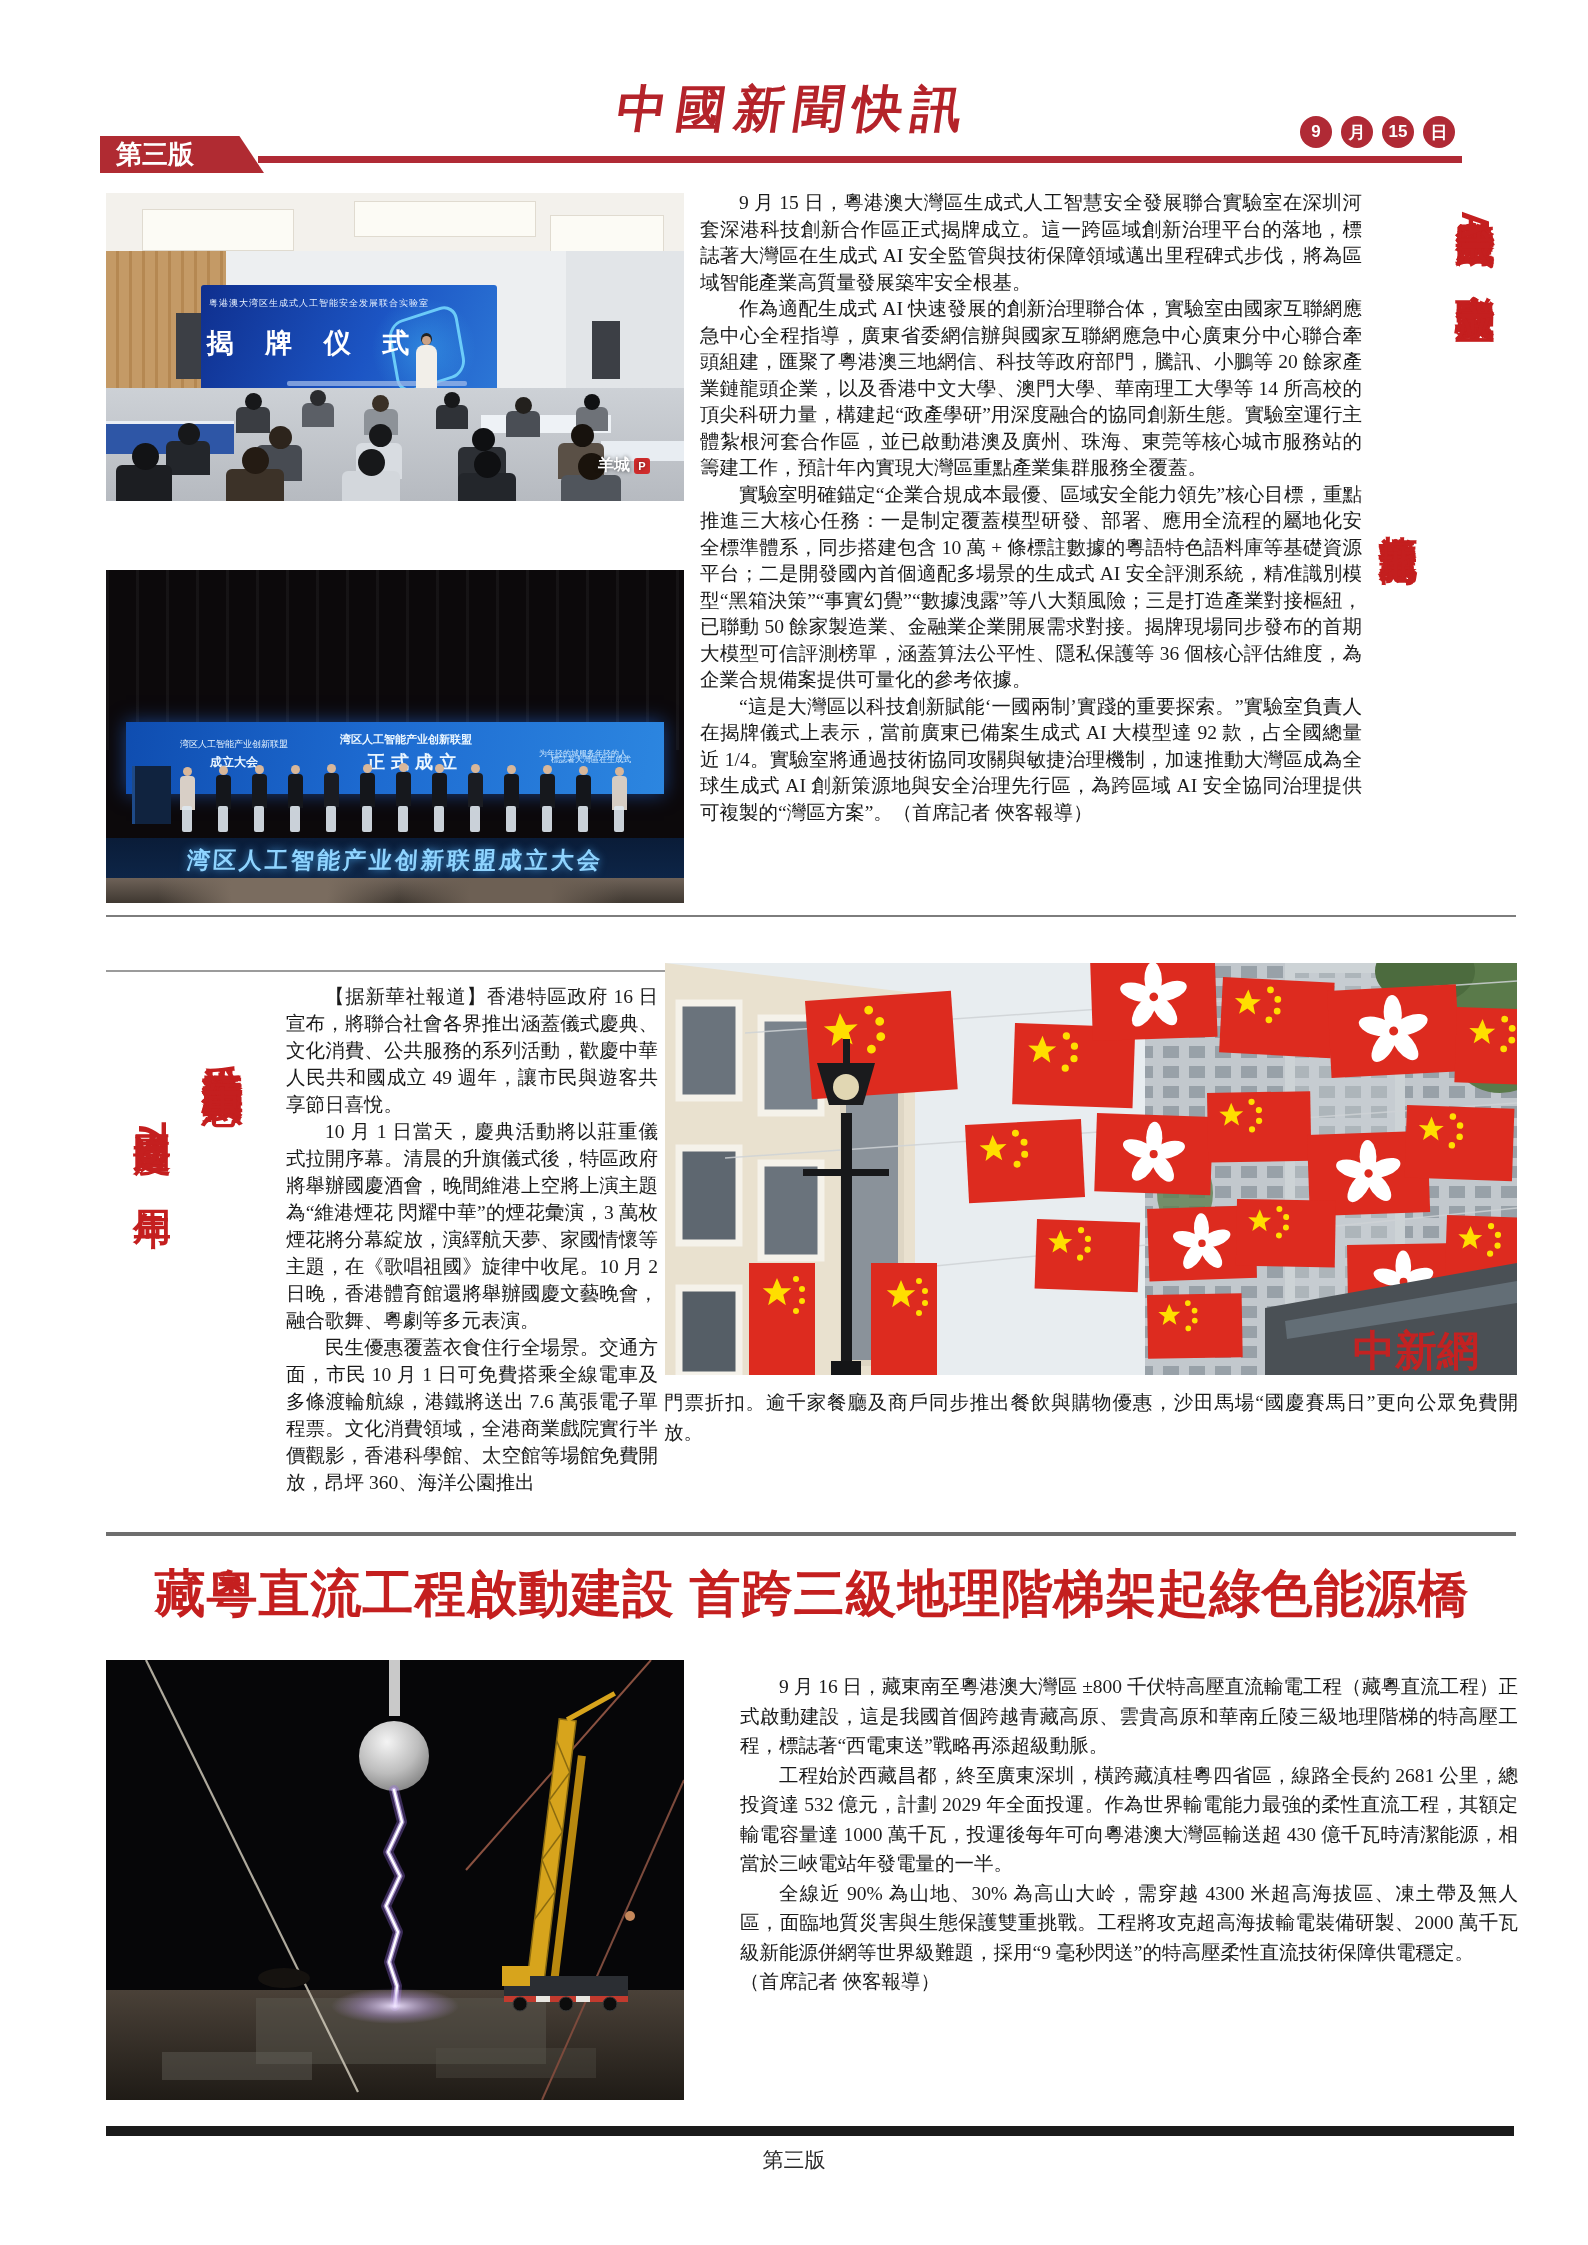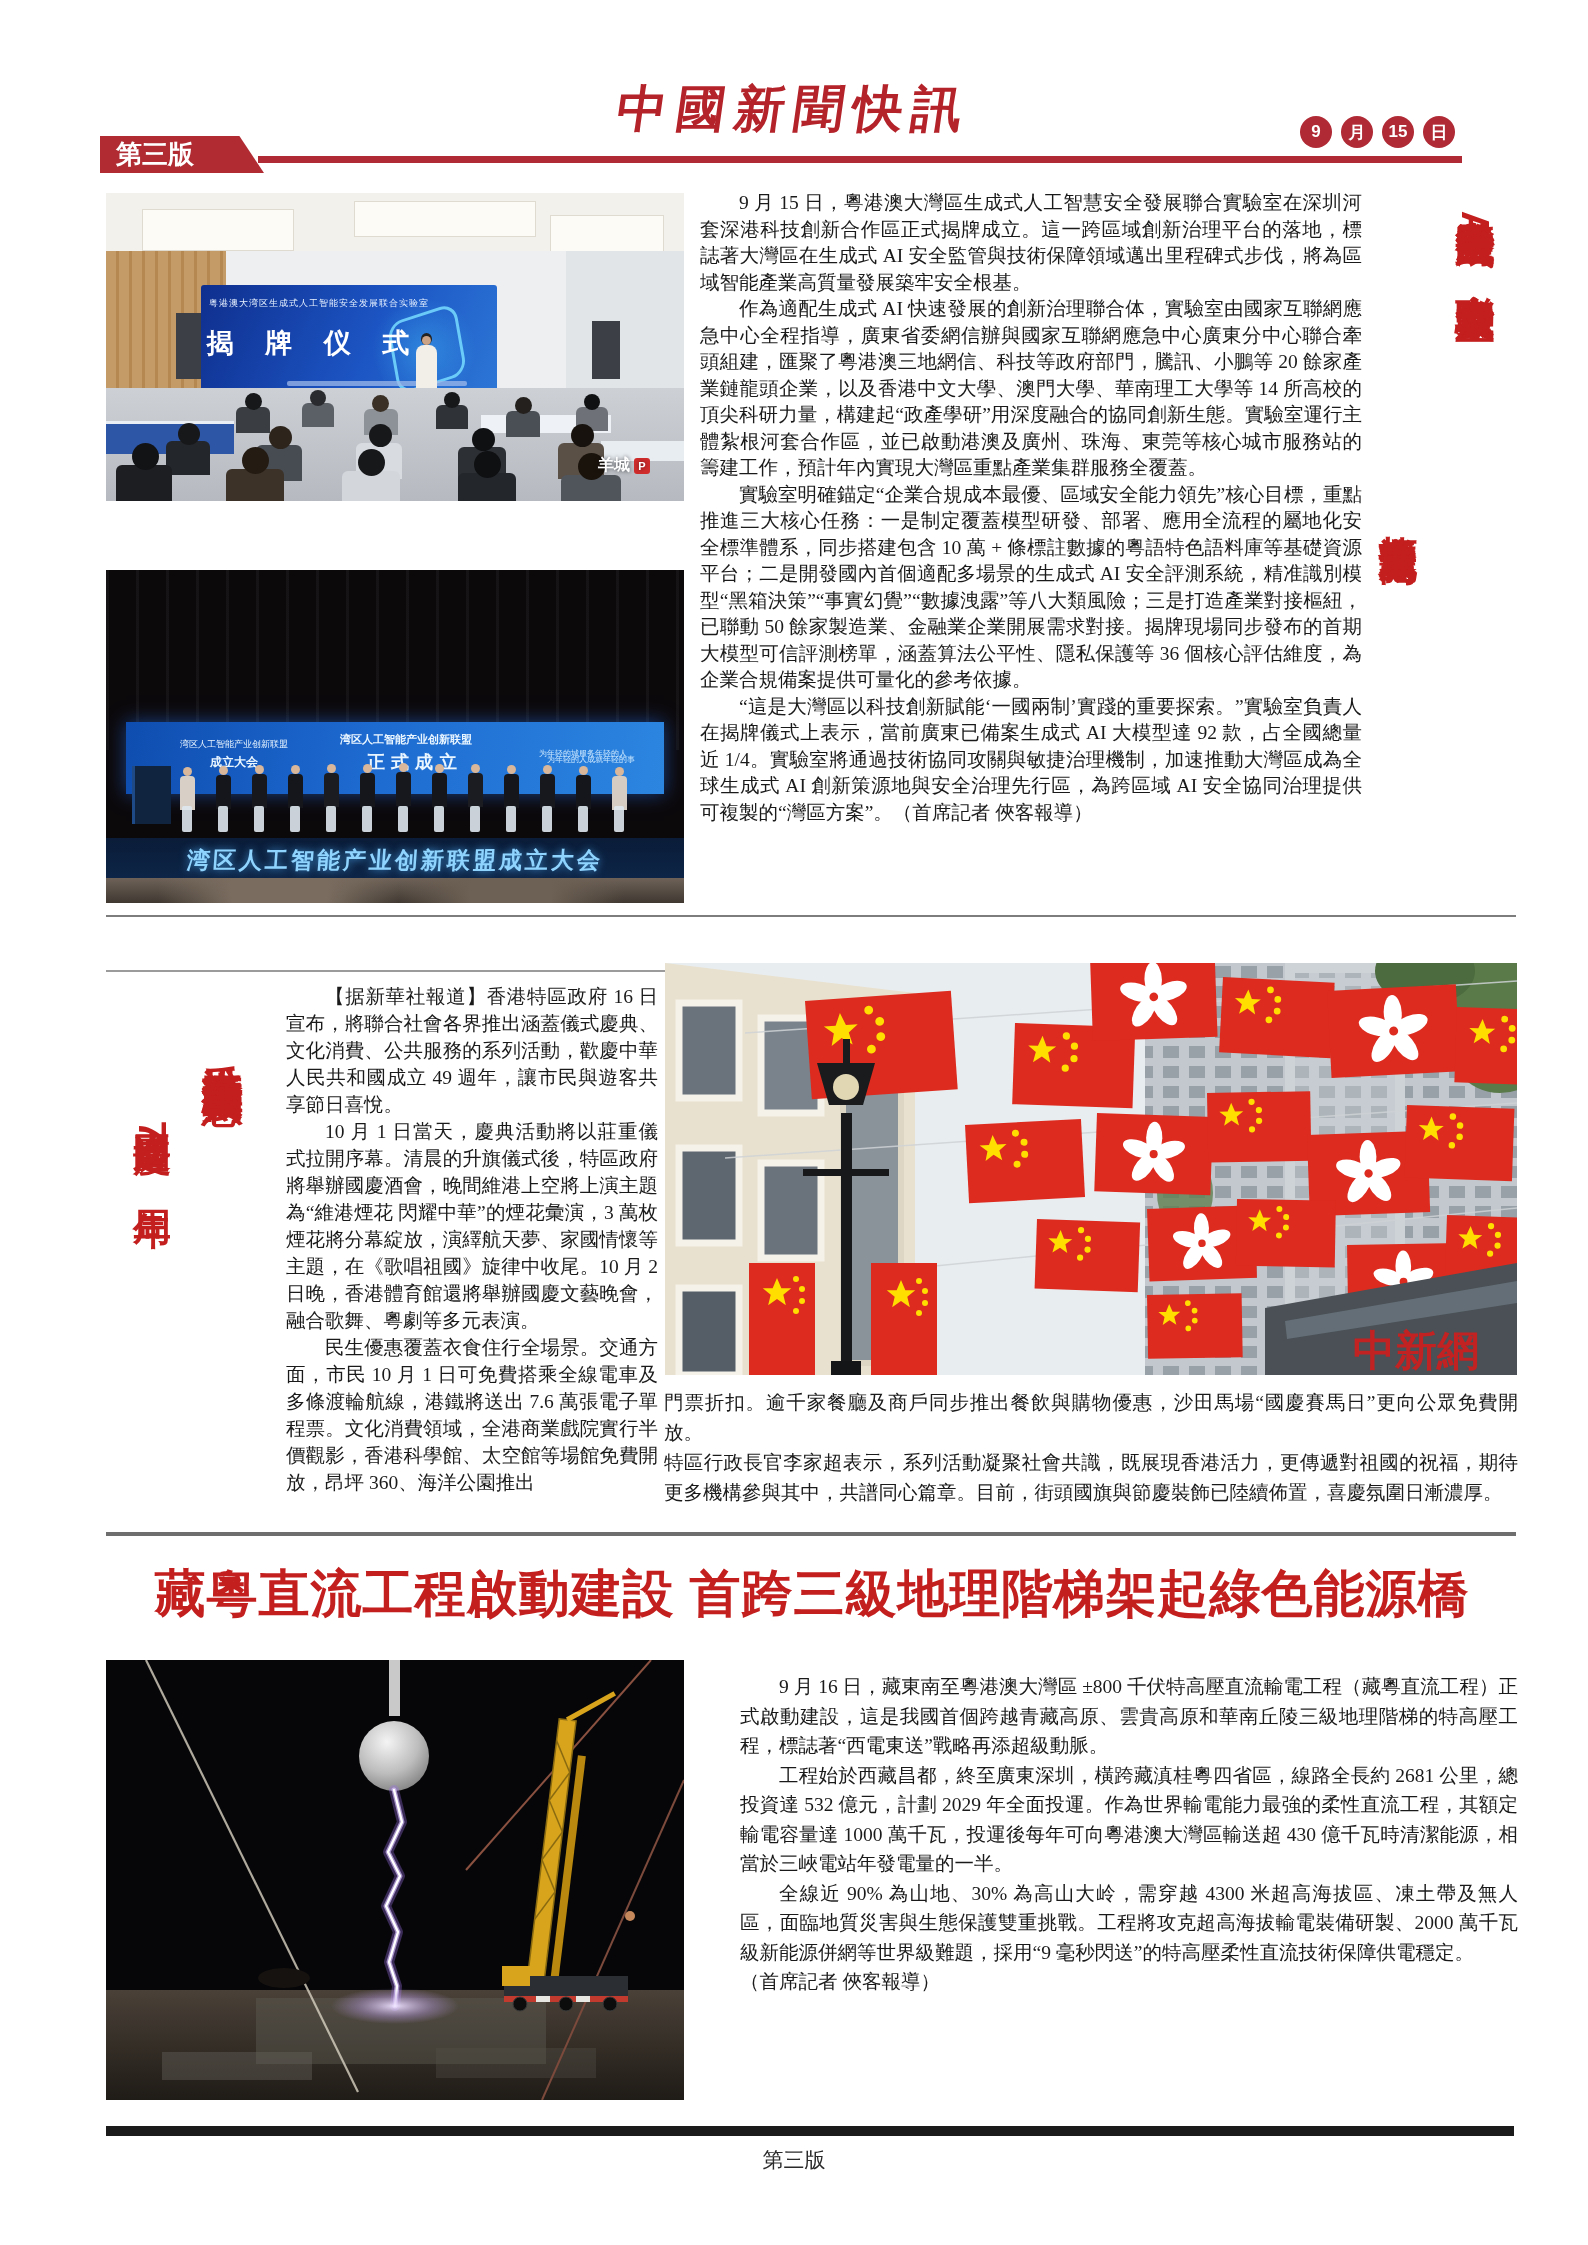--- a/index.html
+++ b/index.html
@@ -188,21 +188,21 @@
   </div>
 
   <div class="abs photo" id="photo2">
     <div class="abs p2-stripes"></div>
     <div class="abs p2-screen">
       <div class="p2-txt" style="left:18px;top:16px;width:180px;font-size:9px;">湾区人工智能产业创新联盟</div>
       <div class="p2-txt" style="left:18px;top:32px;width:180px;font-size:12px;font-weight:bold;">成立大会</div>
       <div class="p2-txt" style="left:185px;top:10px;width:190px;font-size:11px;font-weight:bold;">湾区人工智能产业创新联盟</div>
       <div class="p2-txt" style="left:194px;top:28px;width:190px;font-size:18px;font-weight:bold;letter-spacing:6px;">正式成立</div>
       <div class="p2-txt" style="left:382px;top:26px;width:150px;font-size:8px;color:#cfe9ff;">为年轻的城服务年轻的人</div>
-      <div class="p2-txt" style="left:390px;top:32px;width:150px;font-size:8px;color:#cfe9ff;">为年轻的人成就年轻的事</div>
+      <div class="p2-txt" style="left:390px;top:32px;width:150px;font-size:8px;color:#cfe9ff;">標誌著大灣區在生成式</div>
     </div>
     <div class="abs p2-podium"></div>
 
     <div class="abs">
       <div class="fig" style="left:74px;top:206px;background:#d8cfc6;"></div>
         <div class="fighead" style="left:77px;top:197px;"></div>
         <div class="pillar" style="left:76px;top:236px;"></div>
       <div class="fig" style="left:110px;top:205px;background:#14161b;"></div>
         <div class="fighead" style="left:113px;top:196px;"></div>
         <div class="pillar" style="left:112px;top:236px;"></div>
@@ -365,21 +365,20 @@
       </g>
 
       <polygon points="600,345 852,300 852,412 600,412" fill="#4a5055"></polygon>
       <polygon points="620,358 852,318 852,340 622,376" fill="#6d7a84" opacity=".7"></polygon>
       <text x="688" y="402" font-size="42" font-weight="bold" fill="#c32222" font-family="Liberation Sans, sans-serif">中新網</text>
     </svg>
   </div>
 
   <div class="abs coltext" id="mid-cont">
     <p>門票折扣。逾千家餐廳及商戶同步推出餐飲與購物優惠，沙田馬場“國慶賽馬日”更向公眾免費開放。</p>
-    <p>特區行政長官李家超表示，系列活動凝聚社會共識，既展現香港活力，更傳遞對祖國的祝福，期待更多機構參與其中，共譜同心篇章。目前，街頭國旗與節慶裝飾已陸續佈置，喜慶氛圍日漸濃厚。</p>
   </div>
 
   <div class="abs rule-c"></div>
 
   <div class="abs" id="bot-headline">藏粵直流工程啟動建設 首跨三級地理階梯架起綠色能源橋</div>
 
   <div class="abs photo" id="photo4">
     <svg width="578" height="440" viewBox="0 0 578 440">
       <defs>
         <radialGradient id="sph" cx="40%" cy="30%" r="75%">

